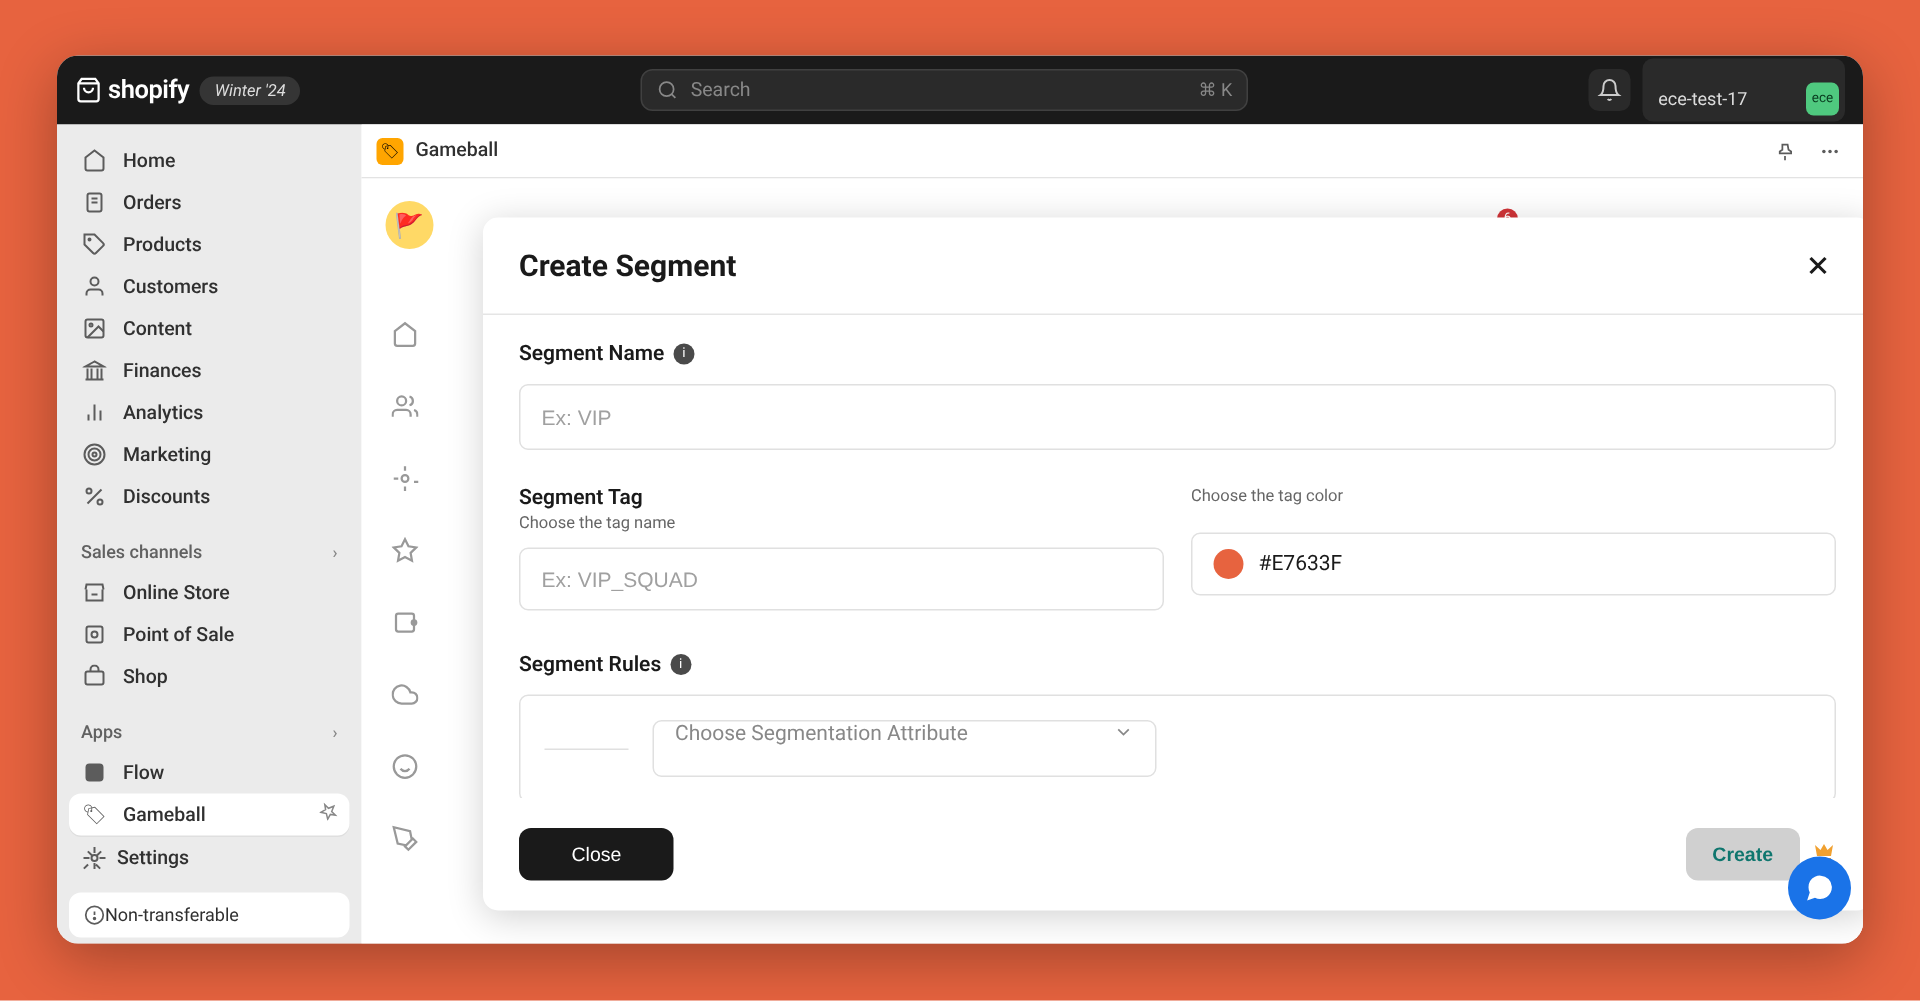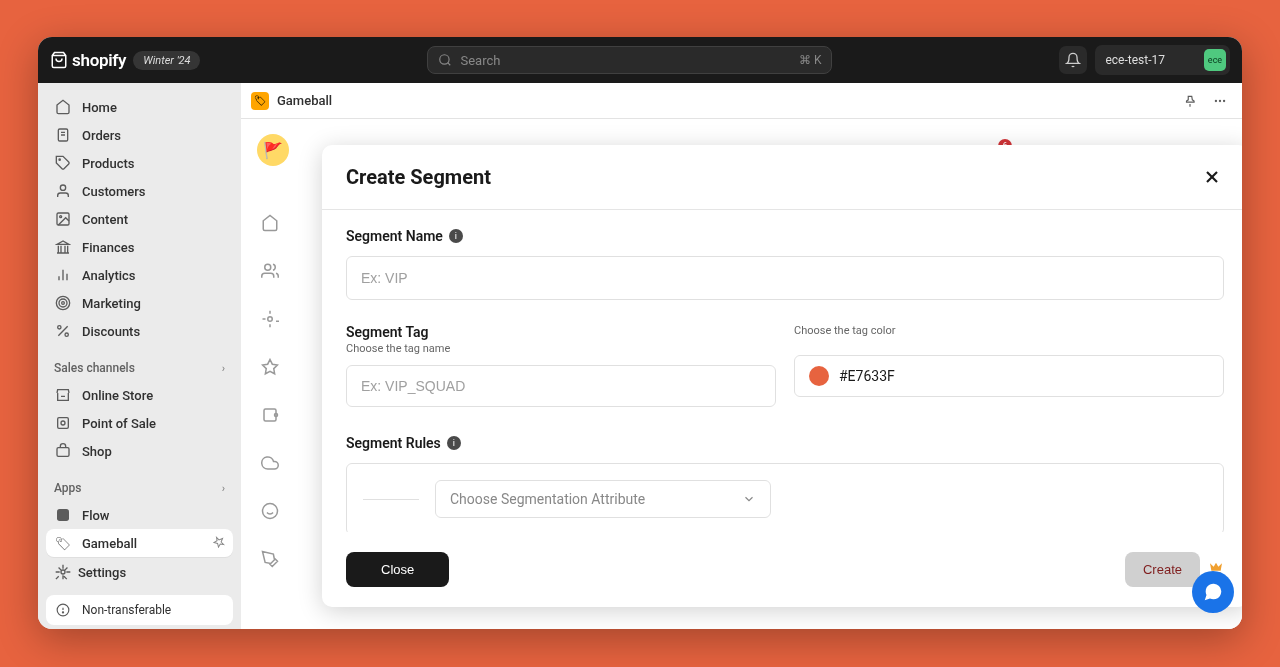--- a/index.html
+++ b/index.html
@@ -119,21 +119,21 @@
       align-items: center;
       justify-content: center;
       color: #ccc;
     }
     
     .user-chip {
       background: #2a2a2a;
       border-radius: 7px;
       display: flex;
       align-items: center;
-      padding: 4px 4px 4px 10px;
+      padding: 16px 4px 4px 10px;
       gap: 7px;
       color: #ddd;
       font-size: 12px;
     }
     
     .user-avatar {
       width: 22px;
       height: 22px;
       background: #4fc97f;
       border-radius: 5px;
@@ -217,21 +217,21 @@
       cursor: pointer;
     }
     
     .non-transfer {
       margin-top: 8px;
       background: white;
       border-radius: 8px;
       padding: 8px 10px;
       display: flex;
       align-items: center;
-      gap: 12px;
+      gap: 0;
       color: #303030;
       font-size: 12px;
     }
     
     .pin-icon {
       color: #888;
       font-size: 13px;
     }
     
     
@@ -526,21 +526,21 @@
       height: 1px;
       background: #e0e0e0;
     }
     
     .rule-select {
       flex: 0 0 336px;
       height: 38px;
       border: 1px solid #e0e0e0;
       border-radius: 6px;
       display: flex;
-      align-items: center;
+      align-items: flex-start;
       justify-content: space-between;
       padding: 0 14px;
       font-size: 14px;
       color: #888;
       cursor: pointer;
     }
     
     .modal-footer {
       padding: 20px 24px;
       display: flex;
@@ -560,26 +560,26 @@
     }
     
     .create-btn-wrap {
       display: flex;
       align-items: center;
       gap: 8px;
     }
     
     .create-btn {
       background: #d0d0d0;
-      color: #7f1d1d;
+      color: #0f766e;
       border: none;
       border-radius: 8px;
       padding: 10px 18px;
       font-size: 13px;
-      font-weight: 400;
+      font-weight: 700;
       cursor: pointer;
     }
     
     .crown-icon {
       color: #f0a030;
       font-size: 15px;
     }
     
     
     .help-bubble {

